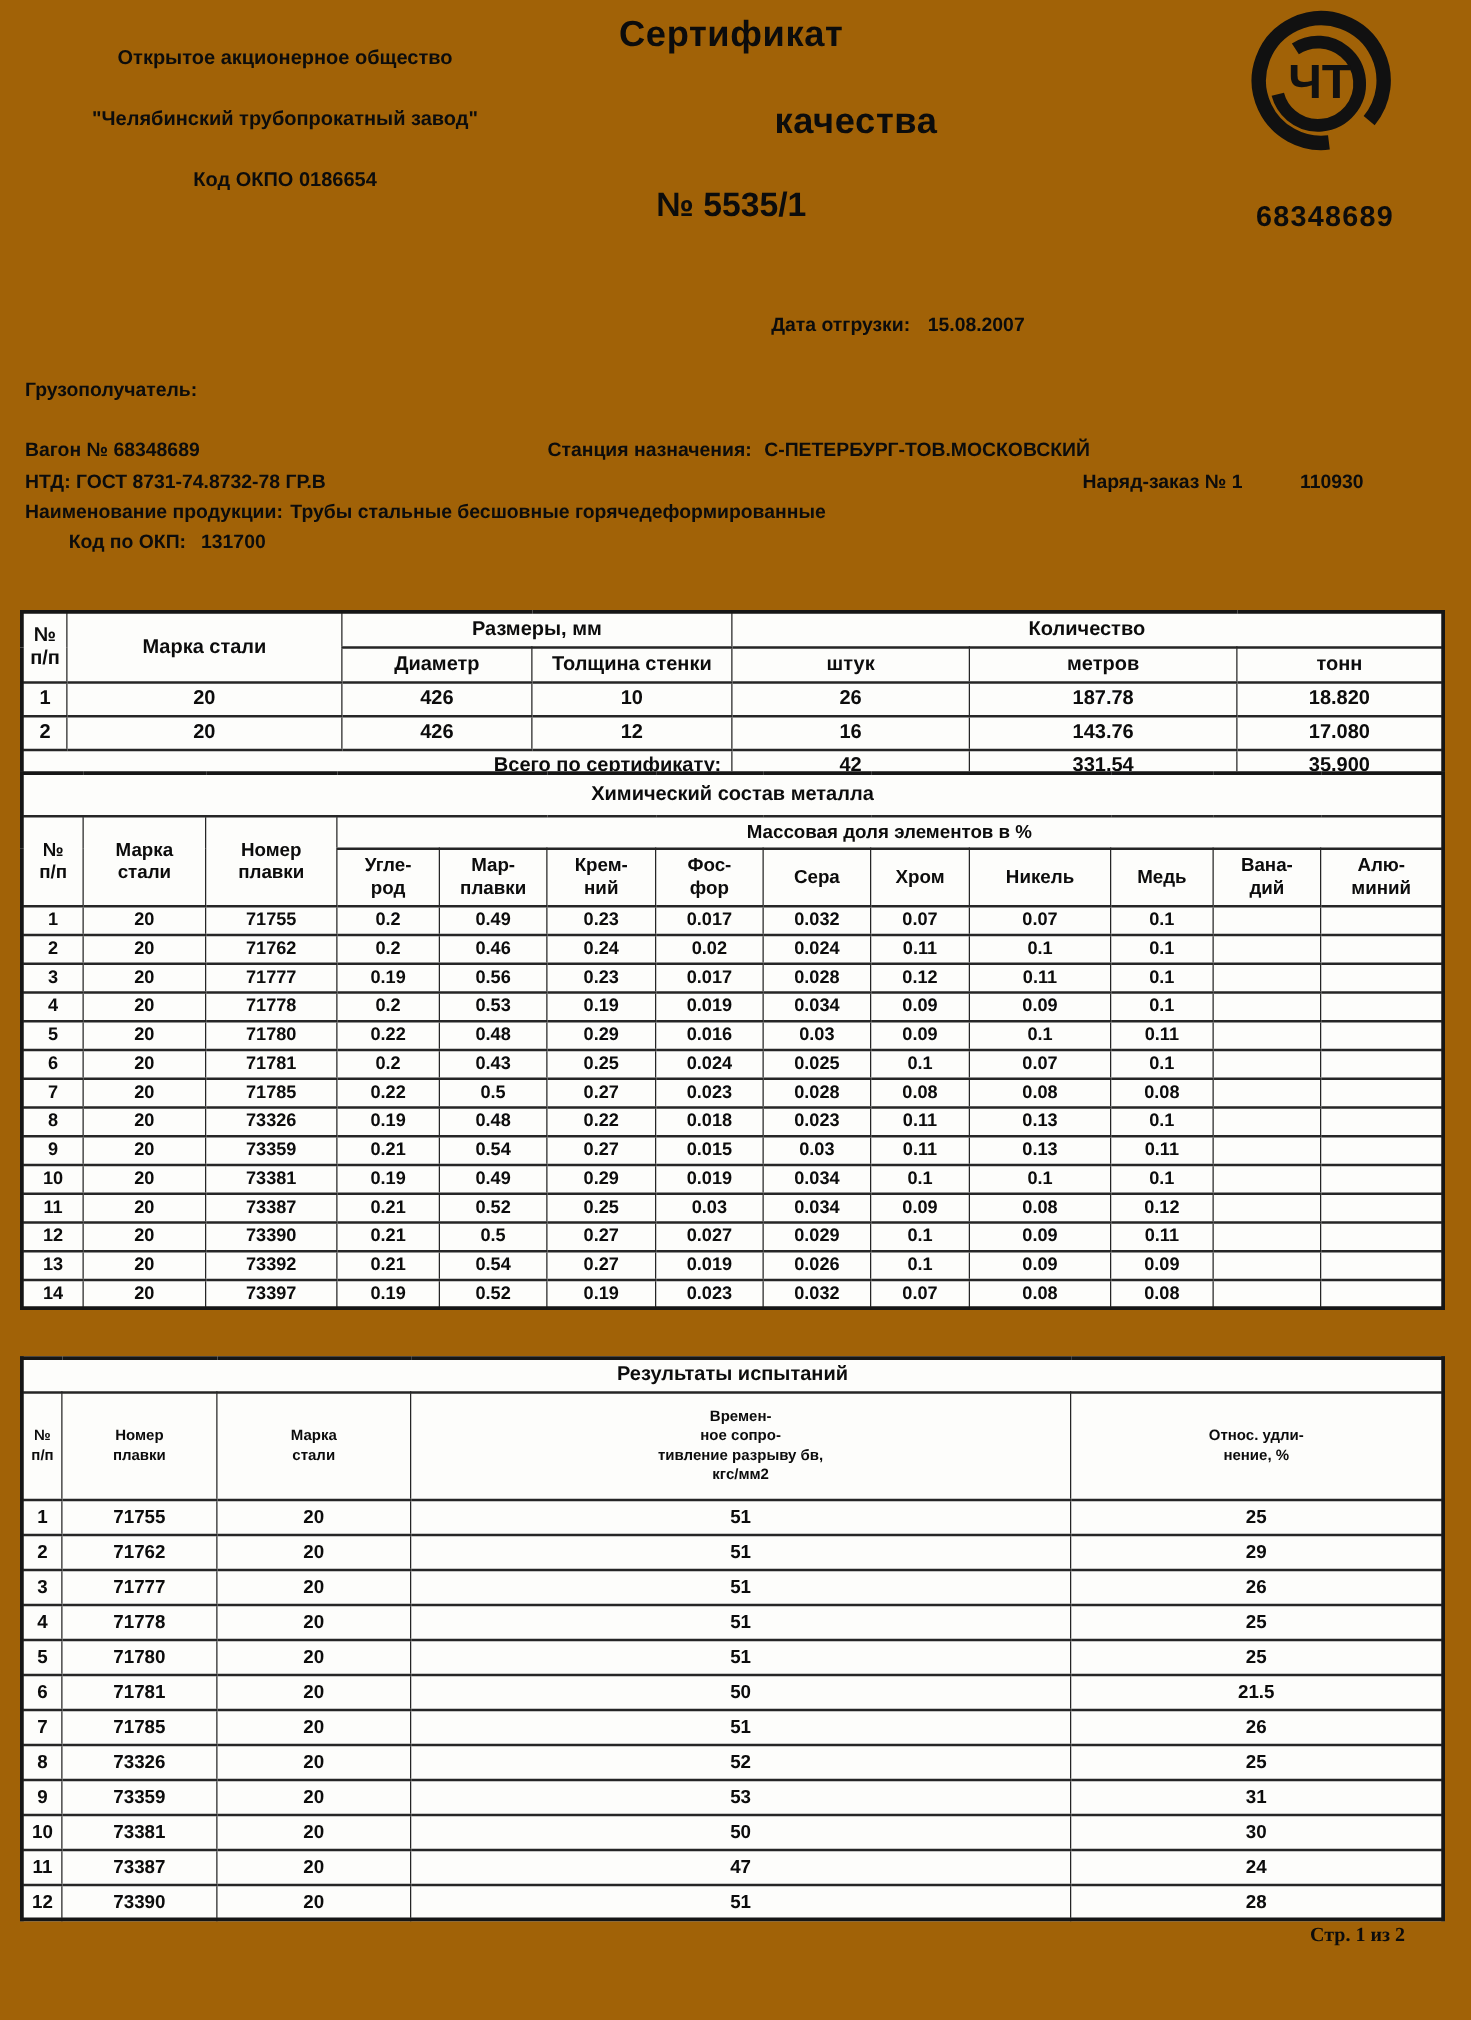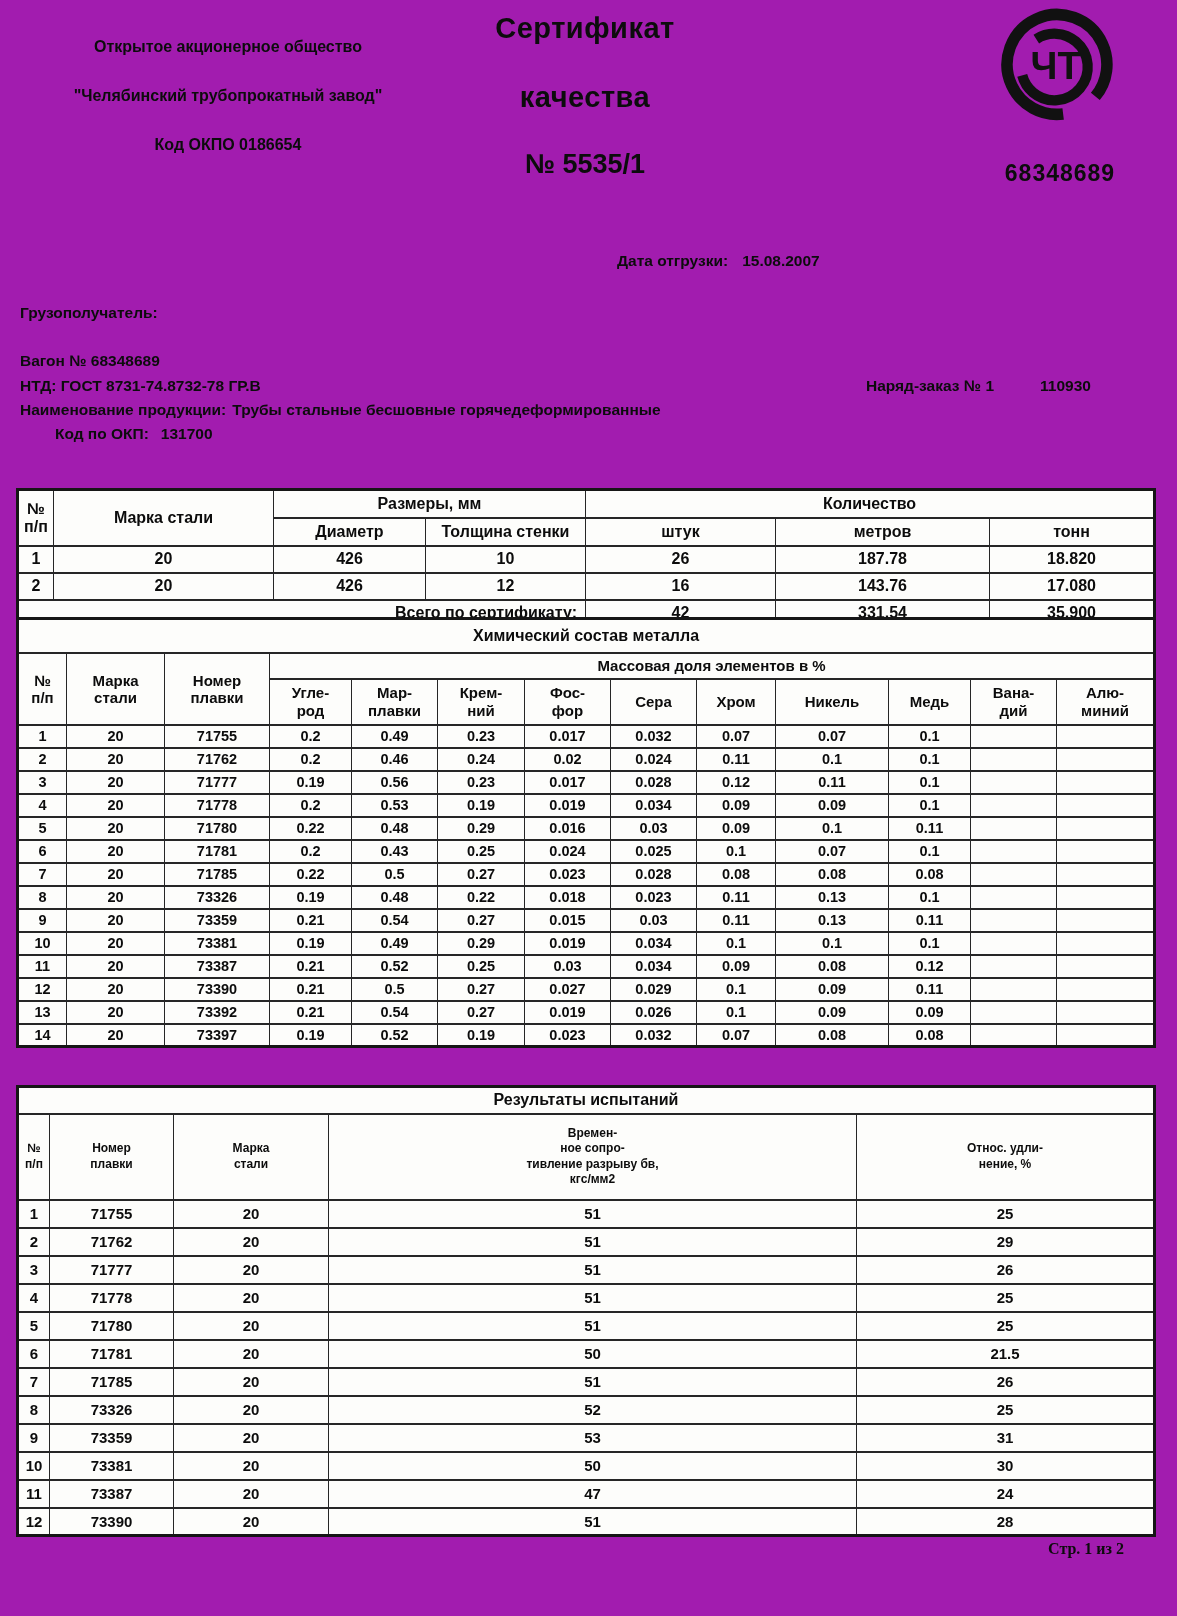--- a/index.html
+++ b/index.html
@@ -1,34 +1,34 @@
 <!DOCTYPE html>
 <html><head>
 <meta charset="utf-8">
 <style>
   * { margin:0; padding:0; box-sizing:border-box; }
   html,body { background:#e8e8e6; }
   .page {
     position:relative;
     width:1177px; height:1616px;
     margin:0 auto;
-    background:#a21caf;
+    background:#a16207;
     color:#0c0c0c;
     font-family:"Liberation Sans", sans-serif;
     font-weight:700;
     overflow:hidden;
   }
   .abs { position:absolute; }
 
   
   .company { left:28px; top:38px; width:400px; text-align:center; font-size:16px; }
   .company div + div { margin-top:31px; }
   .title-block { left:420px; top:12px; width:330px; text-align:center; }
   .title-line { font-size:29px; letter-spacing:0.5px; }
-  .title-line2 { margin-top:36px; }
+  .title-line2 { margin-top:36px;text-align:right; }
   .cert-no { margin-top:35px; font-size:27px; }
   .logo-wrap { left:992px; top:2px; width:130px; text-align:center; }
   .big-number { left:975px; top:160px; width:170px; text-align:center; font-size:23px; letter-spacing:1px; }
 
   
   .line { font-size:15.5px; white-space:nowrap; }
   .ship-date { left:617px; top:252px; }
   .ship-date .val { margin-left:14px; }
   .consignee { left:20px; top:304px; }
   .wagon { left:20px; top:352px; }
@@ -98,20 +98,23 @@
       <text x="49" y="59" font-size="30" font-weight="bold" text-anchor="middle" fill="#111">ЧТ</text>
     </svg>
   </div>
   <div class="abs big-number">68348689</div>
 
   <div class="abs line ship-date">
     <span>Дата отгрузки:</span><span class="val">15.08.2007</span>
   </div>
   <div class="abs line consignee">Грузополучатель:</div>
   <div class="abs line wagon">Вагон № 68348689</div>
+  <div class="abs line station">
+    <span>Станция назначения:</span><span class="val">С-ПЕТЕРБУРГ-ТОВ.МОСКОВСКИЙ</span>
+  </div>
   <div class="abs line ntd">НТД: ГОСТ 8731-74.8732-78 ГР.В</div>
   <div class="abs line order">
     <span>Наряд-заказ № 1</span><span class="val">110930</span>
   </div>
   <div class="abs line product">
     <span>Наименование продукции:</span><span class="val">Трубы стальные бесшовные горячедеформированные</span>
   </div>
   <div class="abs line okp">
     <span>Код по ОКП:</span><span class="val">131700</span>
   </div>

